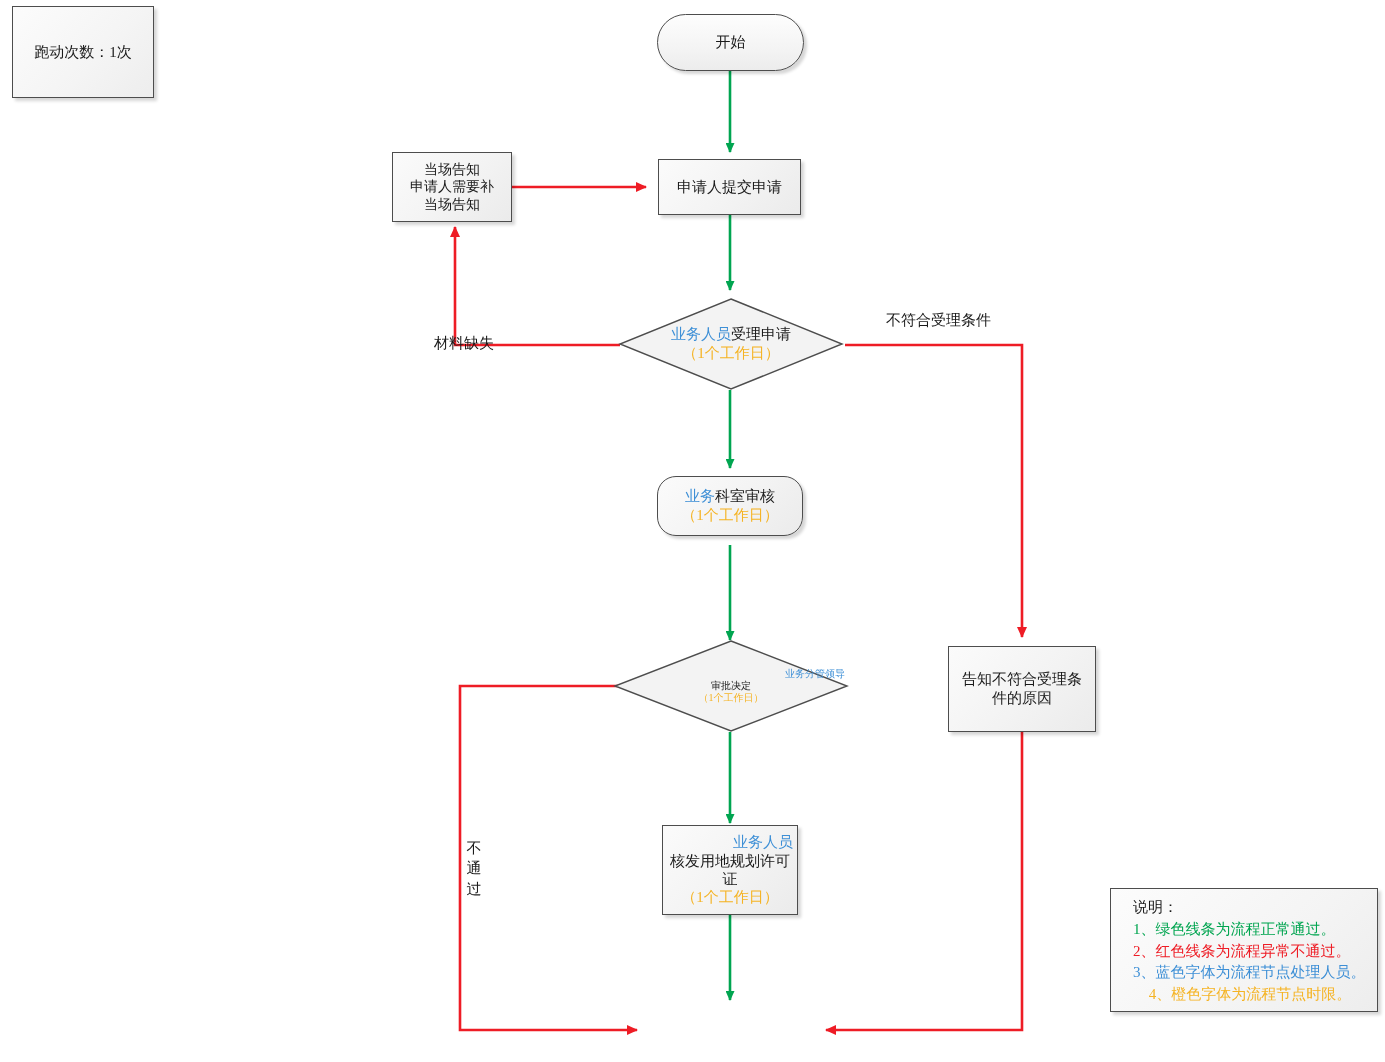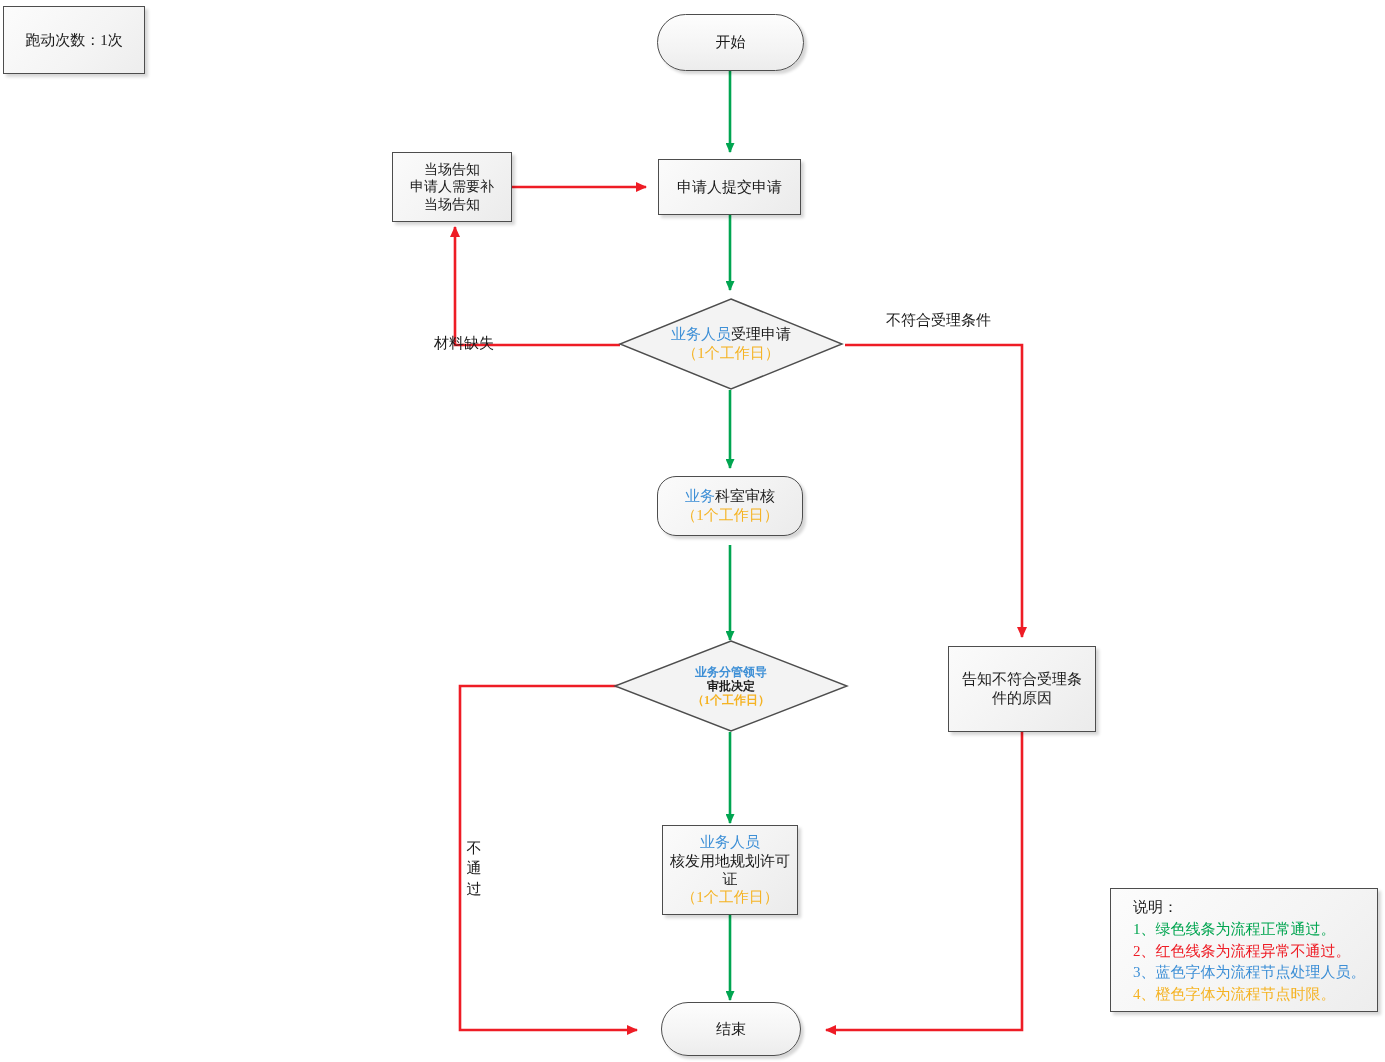--- a/index.html
+++ b/index.html
@@ -47,37 +47,37 @@
   
   .plainbox{
     position:absolute;box-sizing:border-box;
     border:1px solid #4d4d4d;
     background:linear-gradient(135deg,#fcfcfc 0%,#f4f4f4 60%,#ededed 100%);
     box-shadow:3px 3px 3px rgba(0,0,0,0.16);
     z-index:3;
   }
 
   
-  .actor{color:#3d8fd6;}
+  .actor{color:#3d8fd6;text-align:right;}
   .t-blue{color:#3d8fd6;}
   .time{color:#f5b323;}
   .t-green{color:#00a550;}
   .t-red{color:#ee1c25;}
-  .t-orange{color:#f5b323;}
+  .t-orange{color:#f5b323;text-align:center;}
 
   
   .edgelabel{
     position:absolute;font-size:15px;color:#1a1a1a;white-space:nowrap;z-index:4;font-family:Liberation Mono, monospace;
   }
   .edgelabel.vertical{
     white-space:normal;width:16px;line-height:1.35;text-align:center;
   }
 
   
-  #runcount{left:3px;top:6px;width:142px;height:68px;}
+  #runcount{left:12px;top:6px;width:142px;height:92px;}
   #runcount .inner{
     width:100%;height:100%;display:flex;align-items:center;justify-content:center;
     font-size:15px;color:#1a1a1a;
   }
 
   
   #legend{left:1110px;top:888px;width:268px;height:124px;padding-left:12px;}
   #legend .inner{padding:8px 10px;font-size:15px;line-height:1.45;}
   #legend .lhead{color:#1a1a1a;}
   #legend .lrow{white-space:nowrap;}
@@ -160,21 +160,21 @@
     <div class="inner">
       <div><span class="actor">业务</span><span>科室审核</span></div>
       <div class="time">（1个工作日）</div>
     </div>
   </div>
 
   <div class="node diamond" style="left:613px;top:639px;width:236px;height:94px;">
     <svg class="dshape" viewBox="0 0 236 94" preserveAspectRatio="none">
       <polygon points="118,2 234,47 118,92 2,47" fill="#f3f3f3" stroke="#4d4d4d" stroke-width="1.4"></polygon>
     </svg>
-    <div class="inner" style="font-size:12px;line-height:1.18;font-weight:bold;">
+    <div class="inner" style="font-size:10px;line-height:1.18;">
       <div class="actor">业务分管领导</div>
       <div>审批决定</div>
       <div class="time">（1个工作日）</div>
     </div>
   </div>
 
   <div class="node rect" style="left:662px;top:825px;width:136px;height:90px;">
     <div class="inner" style="line-height:1.22;">
       <div class="actor">业务人员</div>
       <div>核发用地规划许可证</div>
@@ -182,23 +182,20 @@
     </div>
   </div>
 
   <div class="node rect" style="left:948px;top:646px;width:148px;height:86px;">
     <div class="inner">
       <div>告知不符合受理条</div>
       <div>件的原因</div>
     </div>
   </div>
 
-  <div class="node terminator" style="left:661px;top:1002px;width:140px;height:54px;">
-    <div class="inner">结束</div>
-  </div>
 
   <div class="edgelabel" style="left:434px;top:334px;">材料缺失</div>
 
   <div class="edgelabel" style="left:886px;top:311px;">不符合受理条件</div>
 
   <div class="edgelabel vertical" style="left:466px;top:840px;">不通过</div>
 
   <div class="plainbox" id="legend">
     <div class="inner">
       <div class="lhead">说明：</div>

